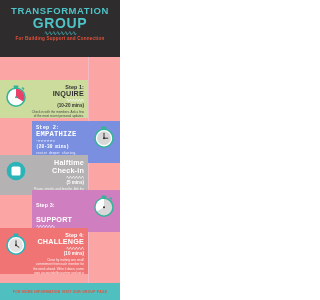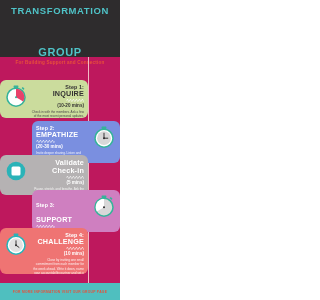--- a/index.html
+++ b/index.html
@@ -1,35 +1,35 @@
 <!DOCTYPE html>
 <html><head>
 <meta charset="utf-8">
 <style>
   html,body{margin:0;padding:0;}
   body{
     width:120px;height:300px;overflow:hidden;
     font-family:"Liberation Sans",sans-serif;
     background:#ffffff;
   }
-  #page{position:relative;width:120px;height:300px;background:#be185d;}
+  #page{position:relative;width:120px;height:300px;background:#fca5a5;}
 
   
   .header{
     position:absolute;left:0;top:0;width:120px;height:57px;
     background:#2e2c2d;
     display:flex;flex-direction:column;align-items:center;justify-content:flex-start;
     padding-top:6px;box-sizing:border-box;
   }
   .title-line{
     color:#4fc3c7;font-weight:bold;letter-spacing:.6px;
     text-align:center;line-height:1.02;
   }
   .t1{font-size:9.5px;}
-  .t2{font-size:11px;margin-top:31px;}
+  .t2{font-size:14px;}
   .t3{font-size:9.5px;}
   .squig-hdr{
     width:42px;height:4px;margin:1.5px auto 1px auto;
     color:#4fc3c7;font-size:6px;line-height:4px;overflow:hidden;
     text-align:center;letter-spacing:-1px;
   }
   .subtitle{
     color:#e8503a;font-size:4.6px;font-weight:bold;letter-spacing:.2px;
     text-align:center;
   }
@@ -39,21 +39,20 @@
     position:absolute;left:88px;top:57px;width:1px;height:226px;
     background:#f2b9c4;
   }
 
   
   .card{
     position:absolute;box-sizing:border-box;
     padding:4px 4px 4px 4px;
     display:flex;align-items:flex-start;
     overflow:hidden;
-    border-radius:6px;
   }
   .card .txt{flex:1;min-width:0;overflow:hidden;}
   .card.left .txt{text-align:right;}
   .card.right .txt{text-align:left;}
 
   .steplabel{
     font-size:5.4px;font-weight:bold;line-height:1.12;
     letter-spacing:.1px;
   }
   .stepname{
@@ -99,21 +98,21 @@
   .c-pink .squig{color:#ffffff;}
   .c-pink .body{color:#f8eff6;}
 
   .c-red{background:#ef7473;}
   .c-red .steplabel,.c-red .stepname,.c-red .dur{color:#ffffff;}
   .c-red .squig{color:#ffffff;}
   .c-red .body{color:#fdeeee;}
 
   
   #card-1{left:0;top:80px;width:88px;height:38px;}
-  #card-2{left:32px;top:121px;width:88px;height:42px;}
+  #card-2{left:32px;top:121px;width:88px;height:42px;font-family:Liberation Mono, monospace;}
   #card-3{left:0;top:155px;width:88px;height:40px;}
   #card-4{left:32px;top:190px;width:88px;height:42px;}
   #card-5{left:0;top:228px;width:88px;height:46px;}
 
   
   .footer{
     position:absolute;left:0;bottom:0;width:120px;height:17px;
     background:#4fbfbf;
     display:flex;align-items:center;justify-content:center;
   }
@@ -178,21 +177,21 @@
   </div>
 
   <div class="card left c-gray" id="card-3">
     <div class="ico">
       <svg viewBox="0 0 40 40">
         <circle cx="20" cy="20" r="15.5" fill="#2ab3b8"></circle>
         <rect x="12.5" y="12.5" width="15" height="15" rx="2.5" fill="#ffffff"></rect>
       </svg>
     </div>
     <div class="txt">
-      <div class="stepname">Validate</div>
+      <div class="stepname">Halftime</div>
       <div class="stepname">Check-in</div>
       <div class="squig">∿∿∿∿∿∿</div>
       <div class="dur">(5 mins)</div>
       <div class="body">Pause, stretch, and breathe. Ask the group how the session is going so far and what is still needed.</div>
     </div>
   </div>
 
   <div class="card right c-pink" id="card-4">
     <div class="txt">
       <div class="steplabel">Step 3:</div>

